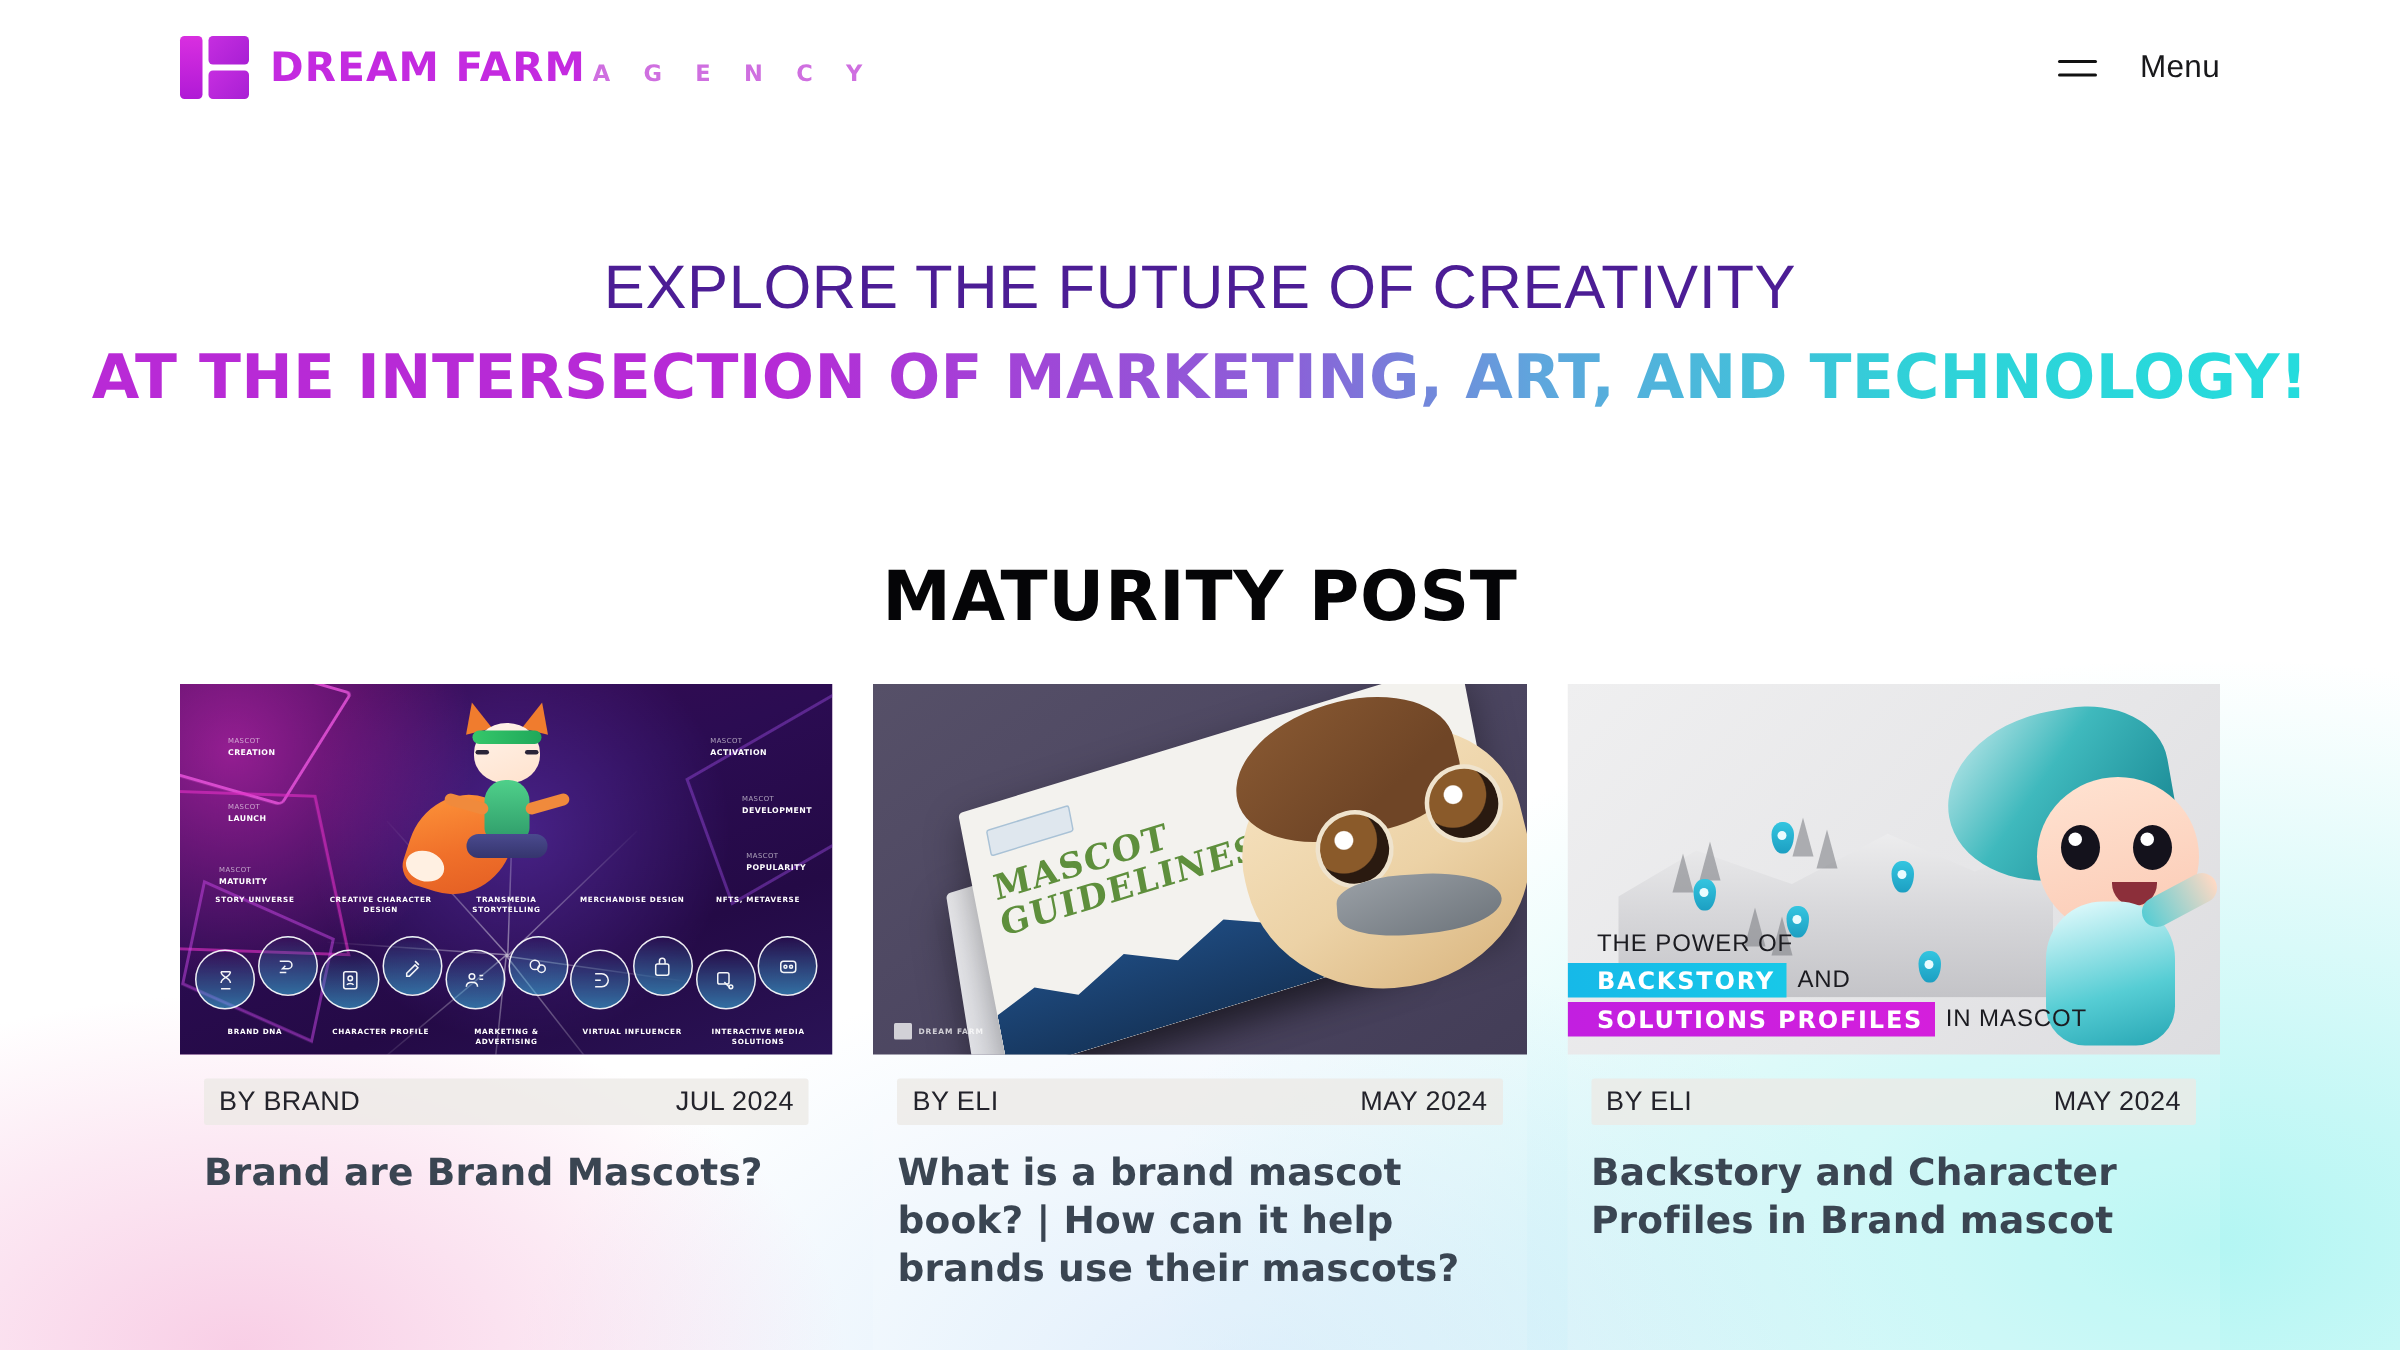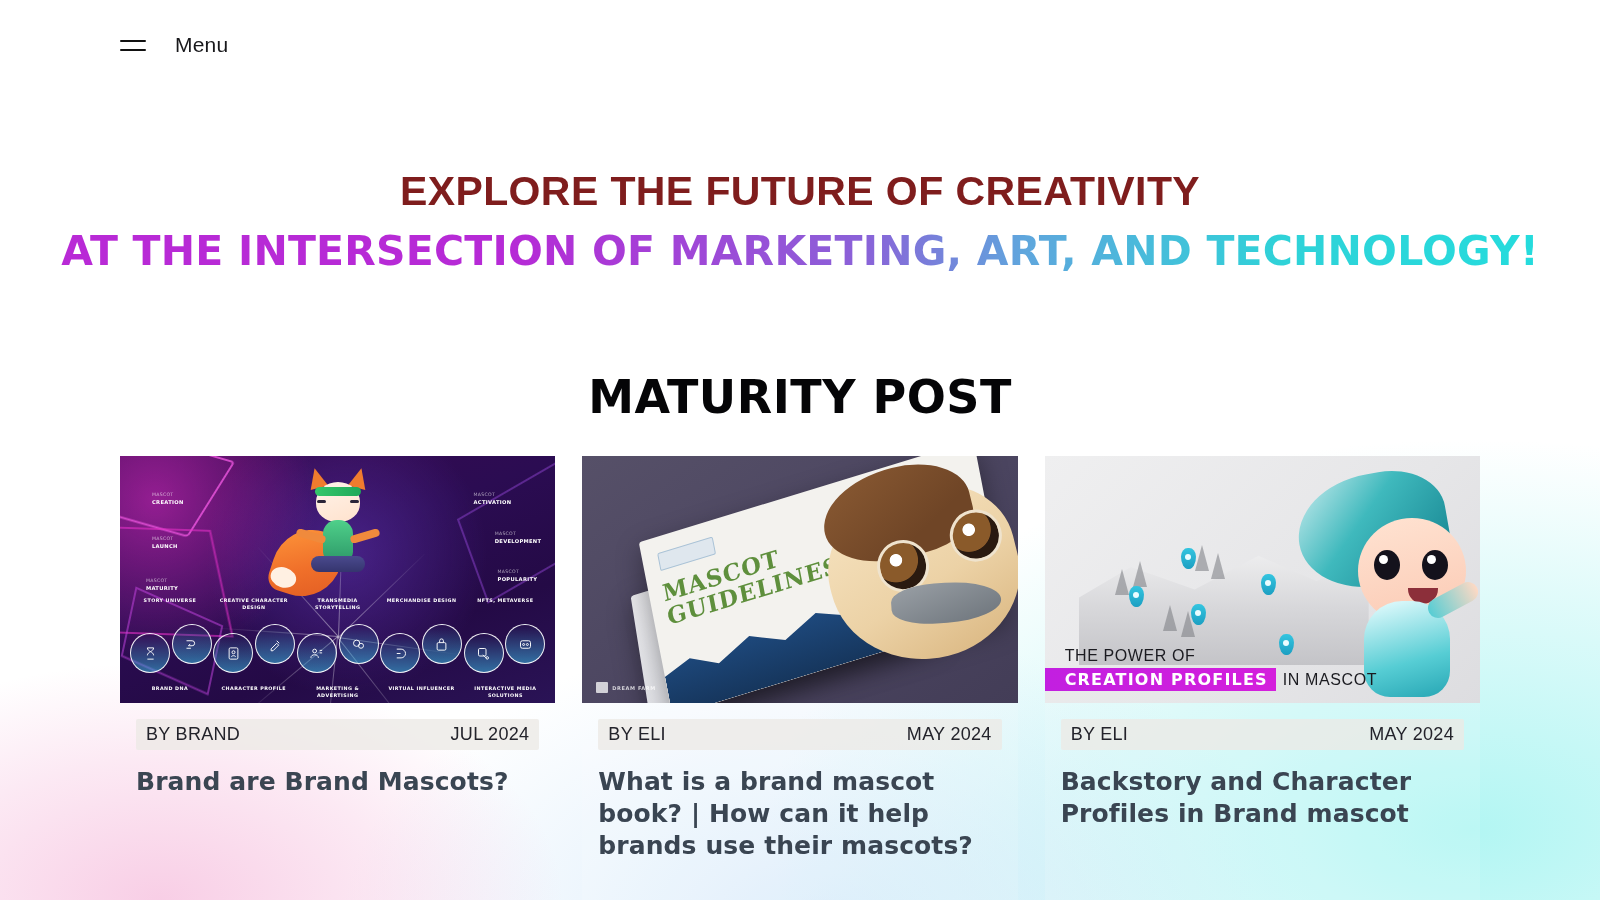--- a/index.html
+++ b/index.html
@@ -94,23 +94,23 @@
   .menu-label { font-size: 21px; color: #18181b; letter-spacing: .2px; }
 
   
   .hero {
     position: absolute;
     top: 168px; left: 0; right: 0;
     text-align: center;
   }
   .hero-line1 {
     font-size: 41px;
-    font-weight: 700;
+    font-weight: 400;
     letter-spacing: .4px;
-    color: #7f1d1d;
+    color: #4c1d95;
     font-family: "Liberation Sans", sans-serif;
   }
   .hero-line2 {
     margin-top: 12px;
     font-size: 41px;
     font-weight: 700;
     letter-spacing: .2px;
     background: linear-gradient(90deg,
         #b92ad6 0%, #b62ad6 32%, #8a62d8 54%, #5fa6dd 64%, #2fd2d8 80%, #22dede 100%);
     -webkit-background-clip: text;
@@ -495,20 +495,31 @@
 </style>
 </head>
 <body>
 
 <div class="page-wash"></div>
 
 <div class="page">
 
   <header class="site-header">
 
+    <a class="brand">
+      <span class="brand-mark">
+        <i class="bm-bar"></i>
+          <i class="bm-top"></i>
+          <i class="bm-bot"></i>
+      </span>
+      <span class="brand-text">
+        <span class="brand-name">DREAM FARM</span>
+        <span class="brand-sub">A G E N C Y</span>
+      </span>
+    </a>
 
     <button class="menu-button">
       <span class="burger">
         <span></span>
           <span></span>
       </span>
       <span class="menu-label">Menu</span>
     </button>
   </header>
 
@@ -725,22 +736,26 @@
             <i class="head"></i>
           <i class="eye l"></i>
             <i class="eye r"></i>
           <i class="mouth"></i>
             <i class="body"></i>
             <i class="arm"></i>
         </span>
 
         <span class="banner">
           <span class="l1">THE POWER OF</span>
+          <span class="l2">
+            <span class="hl cyan">BACKSTORY</span>
+            <span class="tail-txt">AND</span>
+          </span>
           <span class="l3">
-            <span class="hl pink">CREATION PROFILES</span>
+            <span class="hl pink">SOLUTIONS PROFILES</span>
             <span class="tail-txt">IN MASCOT</span>
           </span>
         </span>
       </div>
 
       <div class="card-body">
         <div class="meta">
           <span>BY ELI</span>
           <span>MAY 2024</span>
         </div>

